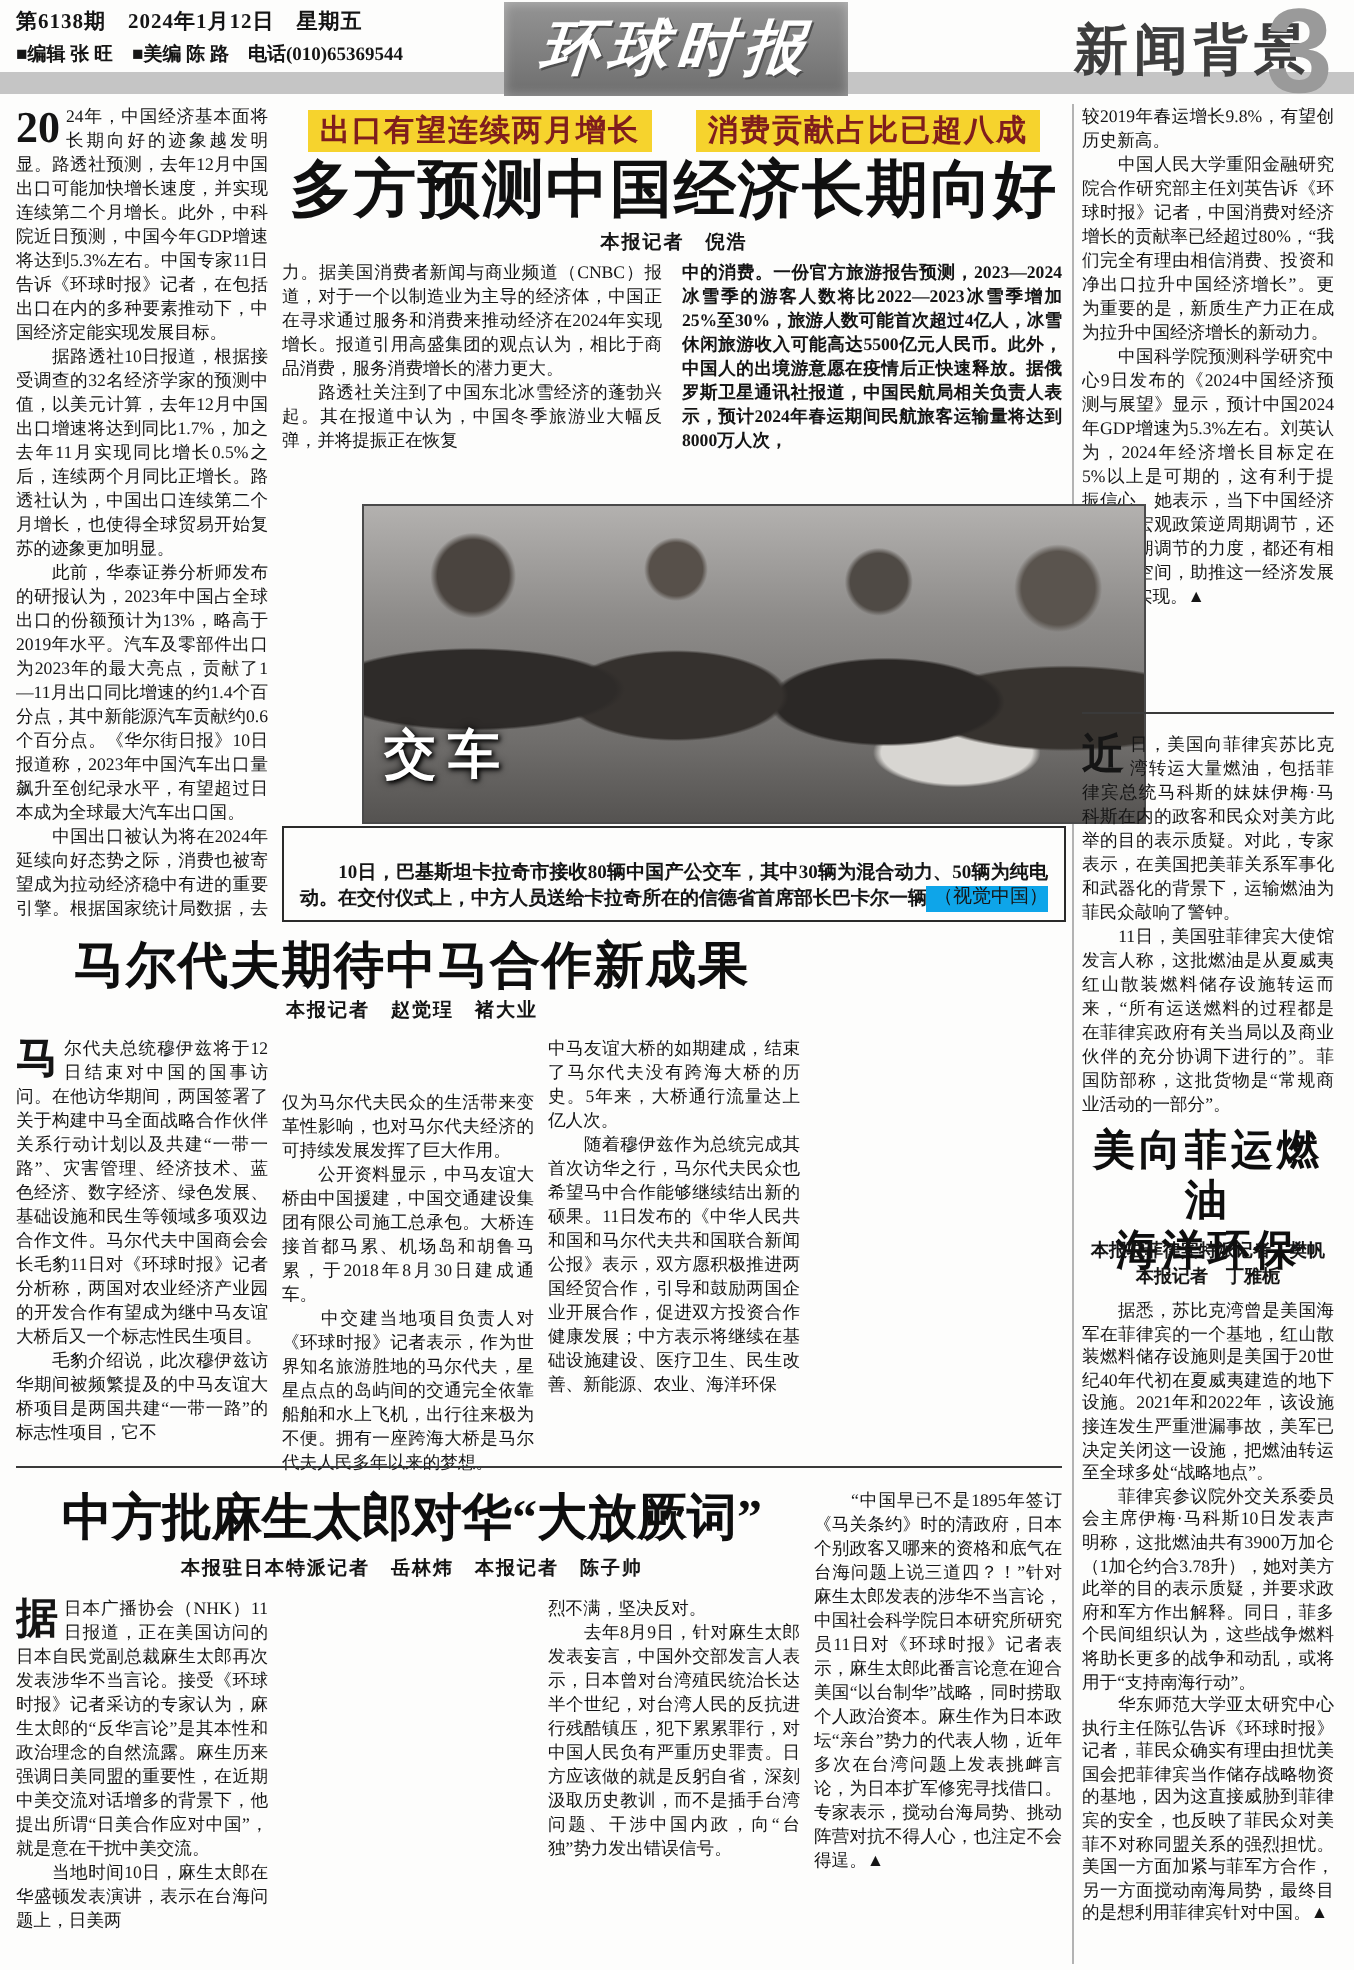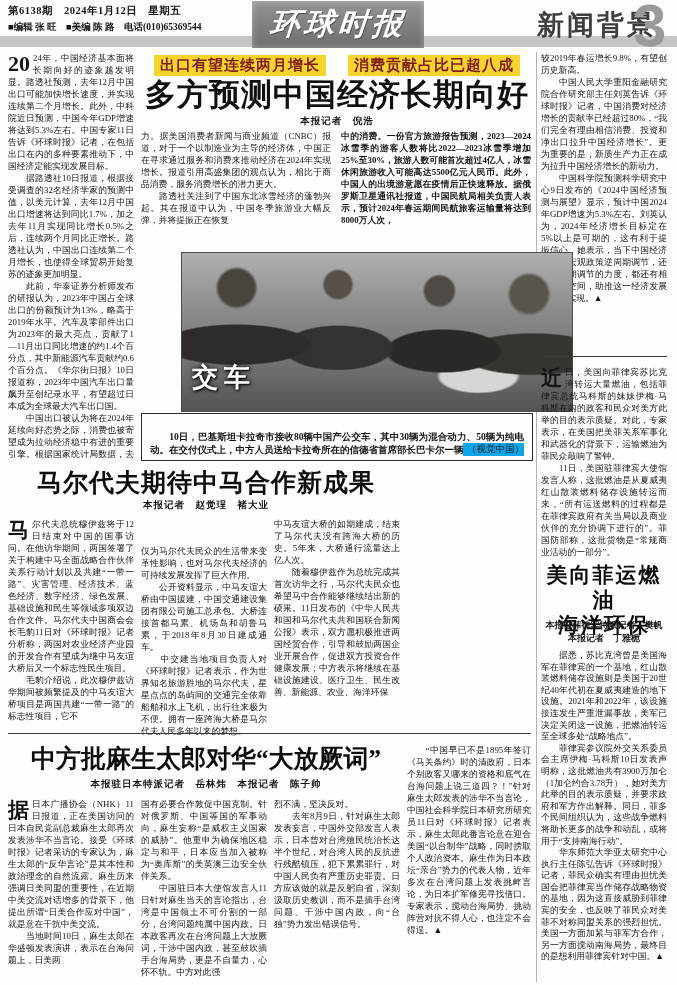--- a/index.html
+++ b/index.html
@@ -119,24 +119,20 @@
   </div>
 
   <div class="abs rule" style="left:8px;top:733px;width:523px;height:1px;"></div>
 
   <div class="abs aso-headline" style="left:8px;top:742px;width:396px;">中方批麻生太郎对华“大放厥词”</div>
   <div class="abs byline" style="left:8px;top:778px;width:396px;">本报驻日本特派记者　岳林炜　本报记者　陈子帅</div>
   <div class="abs col" style="left:8px;top:798px;width:126px;height:180px;">
     <span class="dc2">据</span><span class="bodytext">日本广播协会（NHK）11日报道，正在美国访问的日本自民党副总裁麻生太郎再次发表涉华不当言论。接受《环球时报》记者采访的专家认为，麻生太郎的“反华言论”是其本性和政治理念的自然流露。麻生历来强调日美同盟的重要性，在近期中美交流对话增多的背景下，他提出所谓“日美合作应对中国”，就是意在干扰中美交流。
 　　当地时间10日，麻生太郎在华盛顿发表演讲，表示在台海问题上，日美两</span>
   </div>
-  <div class="abs col" style="left:141px;top:798px;width:126px;height:180px;">
-    <span class="bodytext">国有必要合作敦促中国克制。针对俄罗斯、中国等国的军事动向，麻生妄称“是威权主义国家的威胁”。他重申为确保地区稳定与和平，日本应当加入被称为“奥库斯”的美英澳三边安全伙伴关系。
-　　中国驻日本大使馆发言人11日针对麻生当天的言论指出，台湾是中国领土不可分割的一部分，台湾问题纯属中国内政。日本政客再次在台湾问题上大放厥词，干涉中国内政，甚至鼓吹插手台海局势，更是不自量力，心怀不轨。中方对此强</span>
-  </div>
   <div class="abs col" style="left:274px;top:798px;width:126px;height:180px;">
     <span class="bodytext">烈不满，坚决反对。
 　　去年8月9日，针对麻生太郎发表妄言，中国外交部发言人表示，日本曾对台湾殖民统治长达半个世纪，对台湾人民的反抗进行残酷镇压，犯下累累罪行，对中国人民负有严重历史罪责。日方应该做的就是反躬自省，深刻汲取历史教训，而不是插手台湾问题、干涉中国内政，向“台独”势力发出错误信号。</span>
   </div>
   <div class="abs col" style="left:407px;top:744px;width:124px;height:234px;">
     <span class="bodytext">　　“中国早已不是1895年签订《马关条约》时的清政府，日本个别政客又哪来的资格和底气在台海问题上说三道四？！”针对麻生太郎发表的涉华不当言论，中国社会科学院日本研究所研究员11日对《环球时报》记者表示，麻生太郎此番言论意在迎合美国“以台制华”战略，同时捞取个人政治资本。麻生作为日本政坛“亲台”势力的代表人物，近年多次在台湾问题上发表挑衅言论，为日本扩军修宪寻找借口。专家表示，搅动台海局势、挑动阵营对抗不得人心，也注定不会得逞。▲</span>
   </div>
 
   <div class="abs rule" style="left:541px;top:356px;width:126px;height:1px;"></div>
   <div class="abs col" style="left:541px;top:366px;width:126px;height:192px;">

